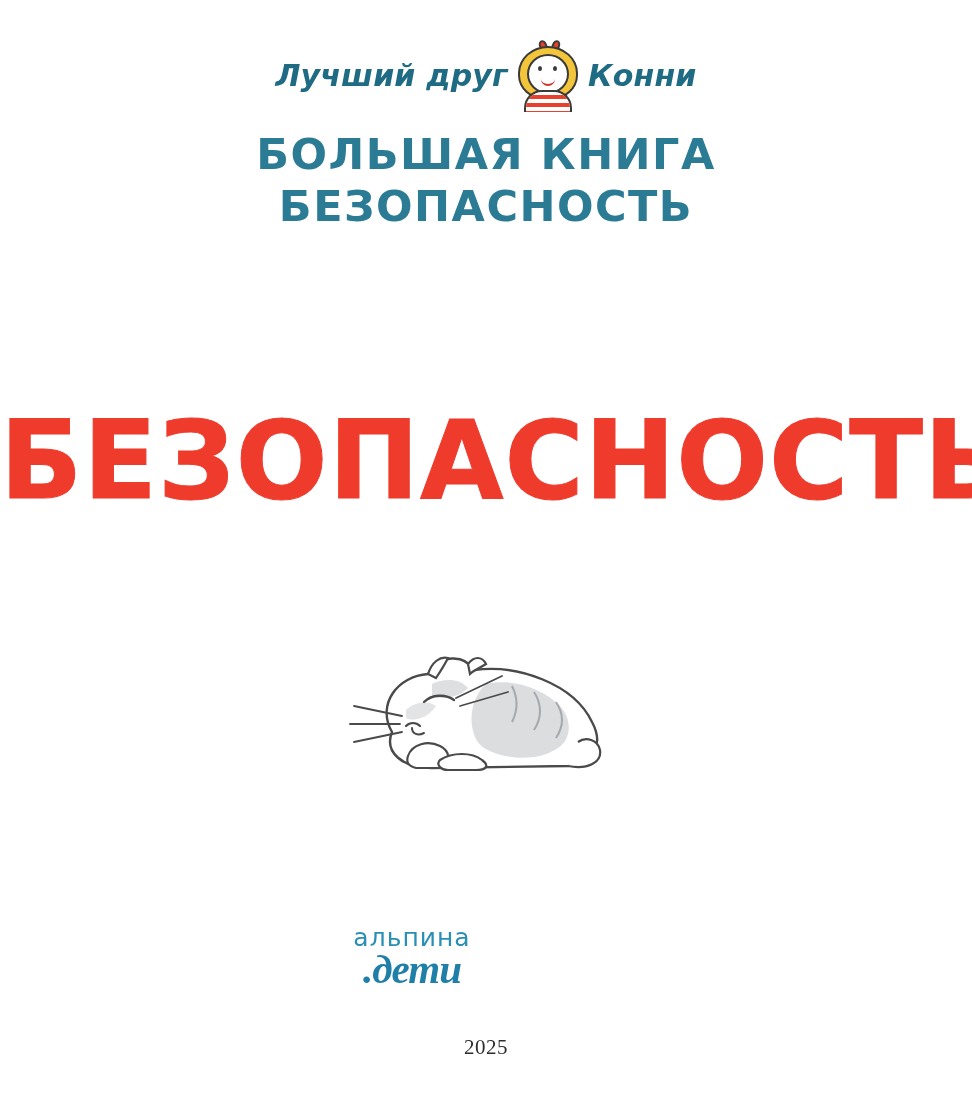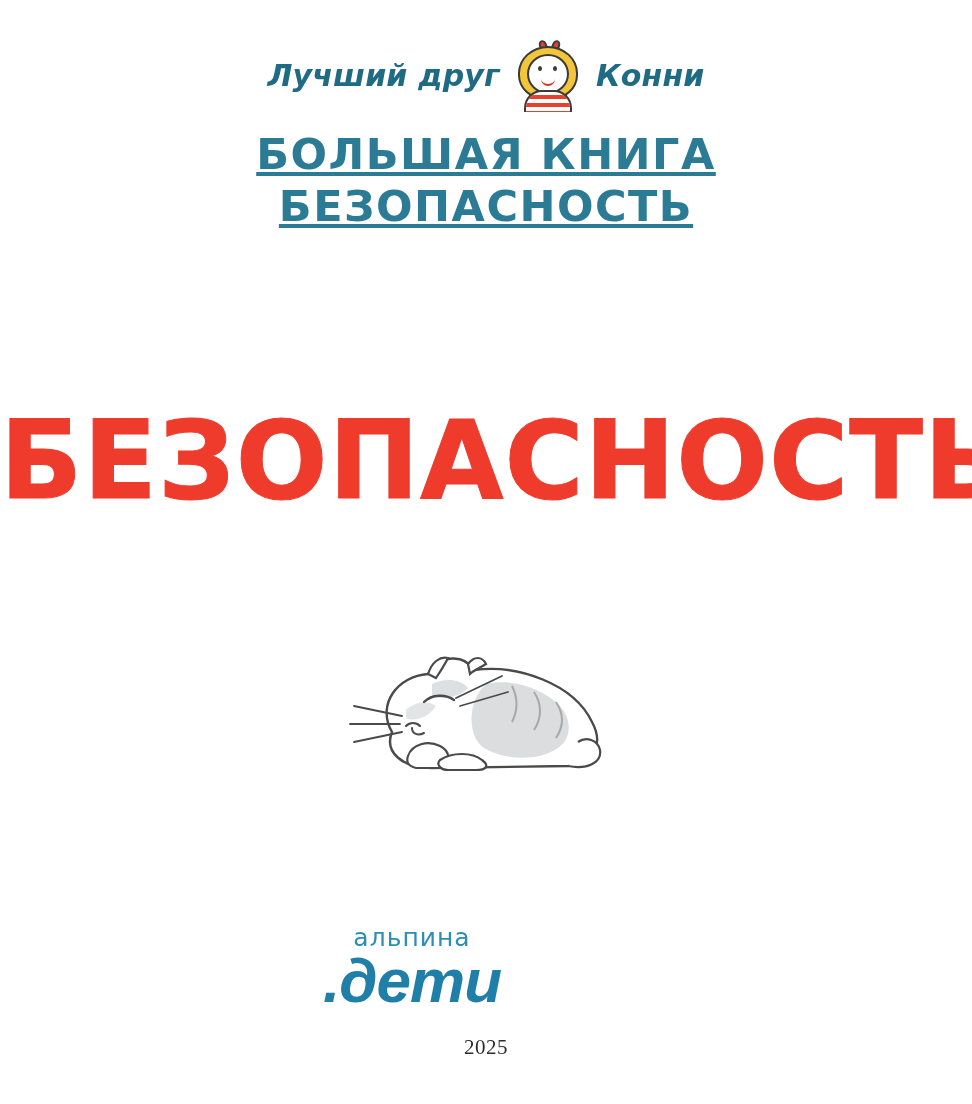--- a/index.html
+++ b/index.html
@@ -30,21 +30,21 @@
     top: 40px;
     left: 0;
     width: 972px;
     text-align: center;
   }
 
   .series-line {
     display: flex;
     align-items: center;
     justify-content: center;
-    gap: 12px;
+    gap: 4px;
     height: 72px;
   }
 
   .series-word {
     font-family: "DejaVu Sans", sans-serif;
     font-weight: bold;
     font-style: italic;
     font-size: 30px;
     letter-spacing: 0.2px;
     color: #1f6b84;
@@ -145,21 +145,20 @@
   .connie .body .stripe.s3 { top: 19px; }
 
   .series-title {
     margin-top: 16px;
     font-family: "DejaVu Sans", sans-serif;
     font-weight: bold;
     font-size: 43px;
     line-height: 1.22;
     letter-spacing: 1.5px;
     color: #2b7b95;
-    text-decoration: underline;
   }
 
   
   .main-title {
     position: absolute;
     top: 335px;
     left: 0;
     width: 972px;
     text-align: right;
     font-family: "DejaVu Sans", sans-serif;
@@ -194,24 +193,24 @@
     padding-left: 8px;
   }
   .publisher .alpina {
     font-family: "DejaVu Sans", sans-serif;
     font-size: 25px;
     letter-spacing: 1px;
     line-height: 1;
     color: #2b8fb5;
   }
   .publisher .deti {
-    font-family: Liberation Sans, sans-serif;
+    font-family: Liberation Serif, serif;
     font-style: italic;
     font-weight: bold;
-    font-size: 62px;
+    font-size: 41px;
     line-height: 1.05;
     letter-spacing: -1px;
     color: #1f7fa8;
     margin-top: -2px;
   }
 
   .year {
     position: absolute;
     top: 1035px;
     left: 0;

